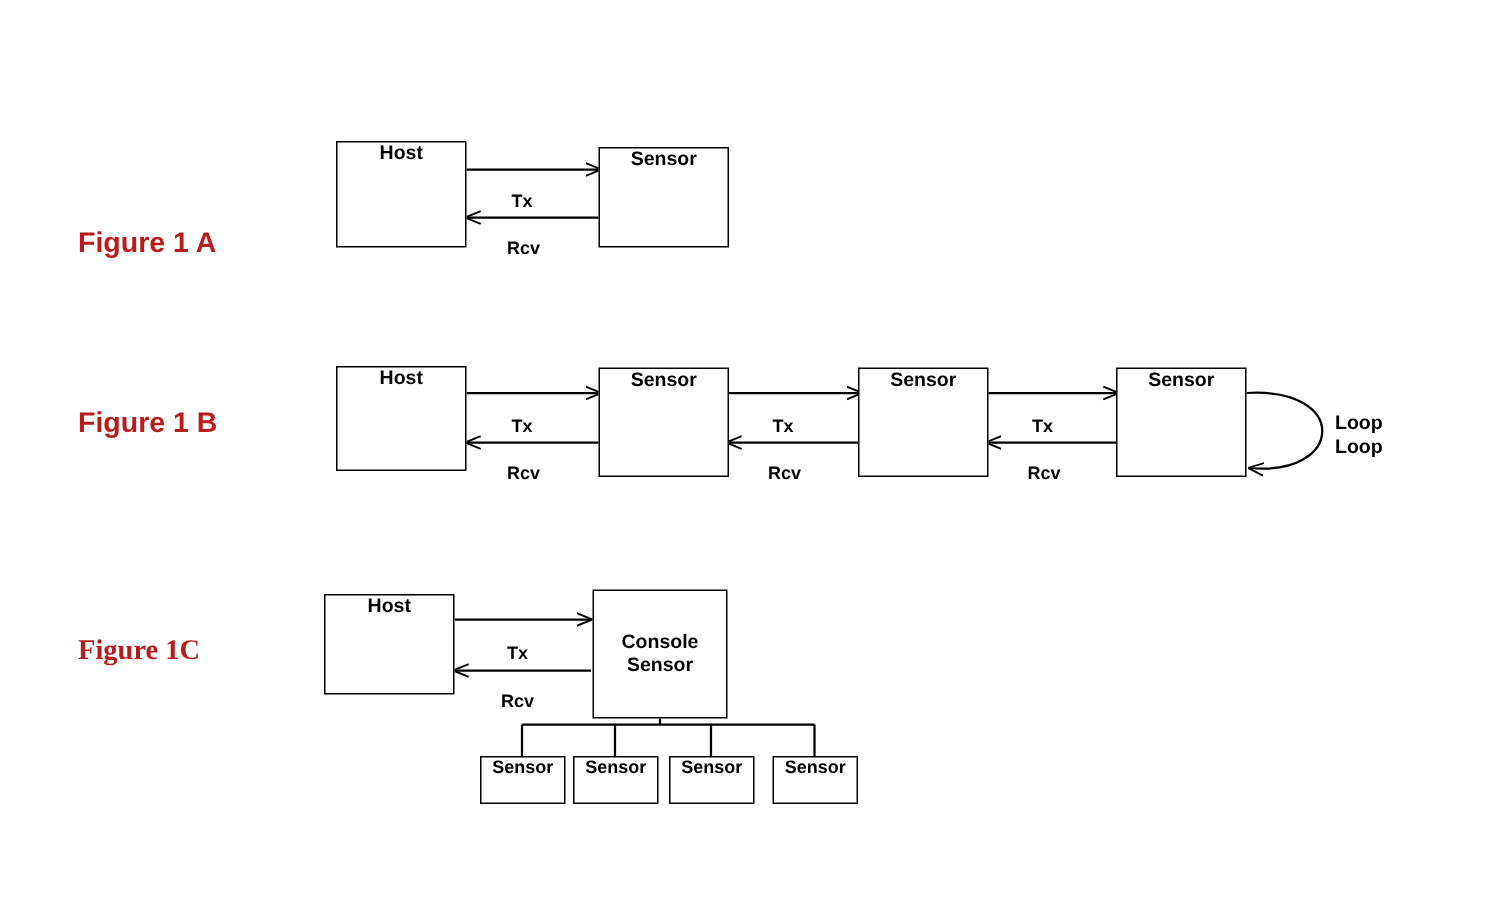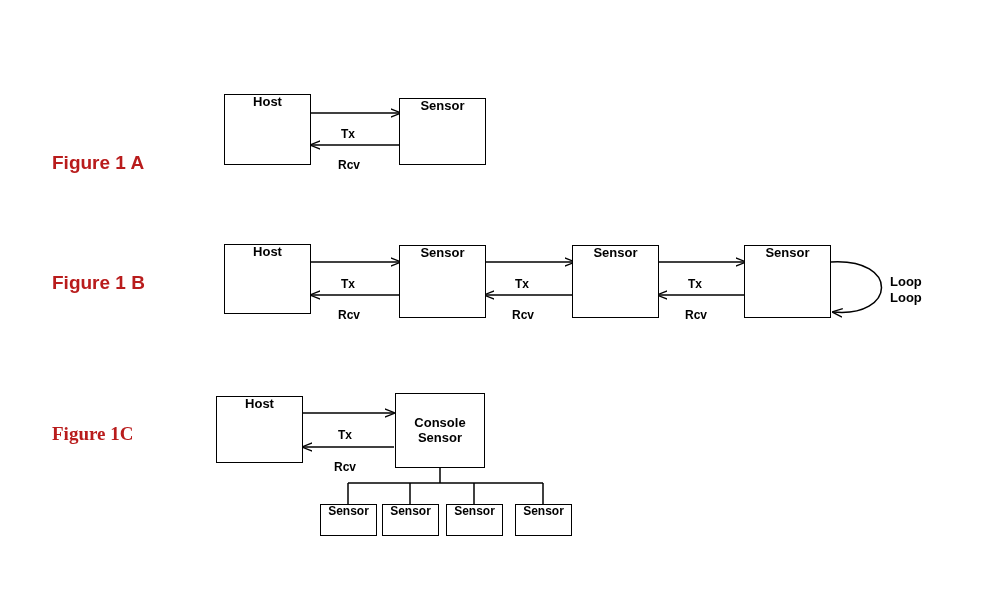--- a/index.html
+++ b/index.html
@@ -149,21 +149,21 @@
   <div>Loop</div>
   <div>Loop</div>
 </div>
 
 <div class="fig-label" style="left:52px; top:423px;font-family:Liberation Serif, serif;">Figure 1C</div>
 
 <div class="box box-lg" style="left:216px; top:396px; width:87px; height:67px;">
   <span>Host</span>
 </div>
 
-<div class="box box-lg" style="left:395px; top:393px; width:90px; height:75px; flex-direction:column;">
+<div class="box box-lg" style="left:395px; top:393px; width:90px; height:86px; flex-direction:column;">
   <span>Console</span>
   <span>Sensor</span>
 </div>
 
 <div class="edge-label" style="left:338px; top:396px;">Tx</div>
 <div class="edge-label" style="left:334px; top:428px;">Rcv</div>
 
 <div class="box box-sm" style="left:320px; top:504px; width:57px; height:32px;">
   <span>Sensor</span>
 </div>

